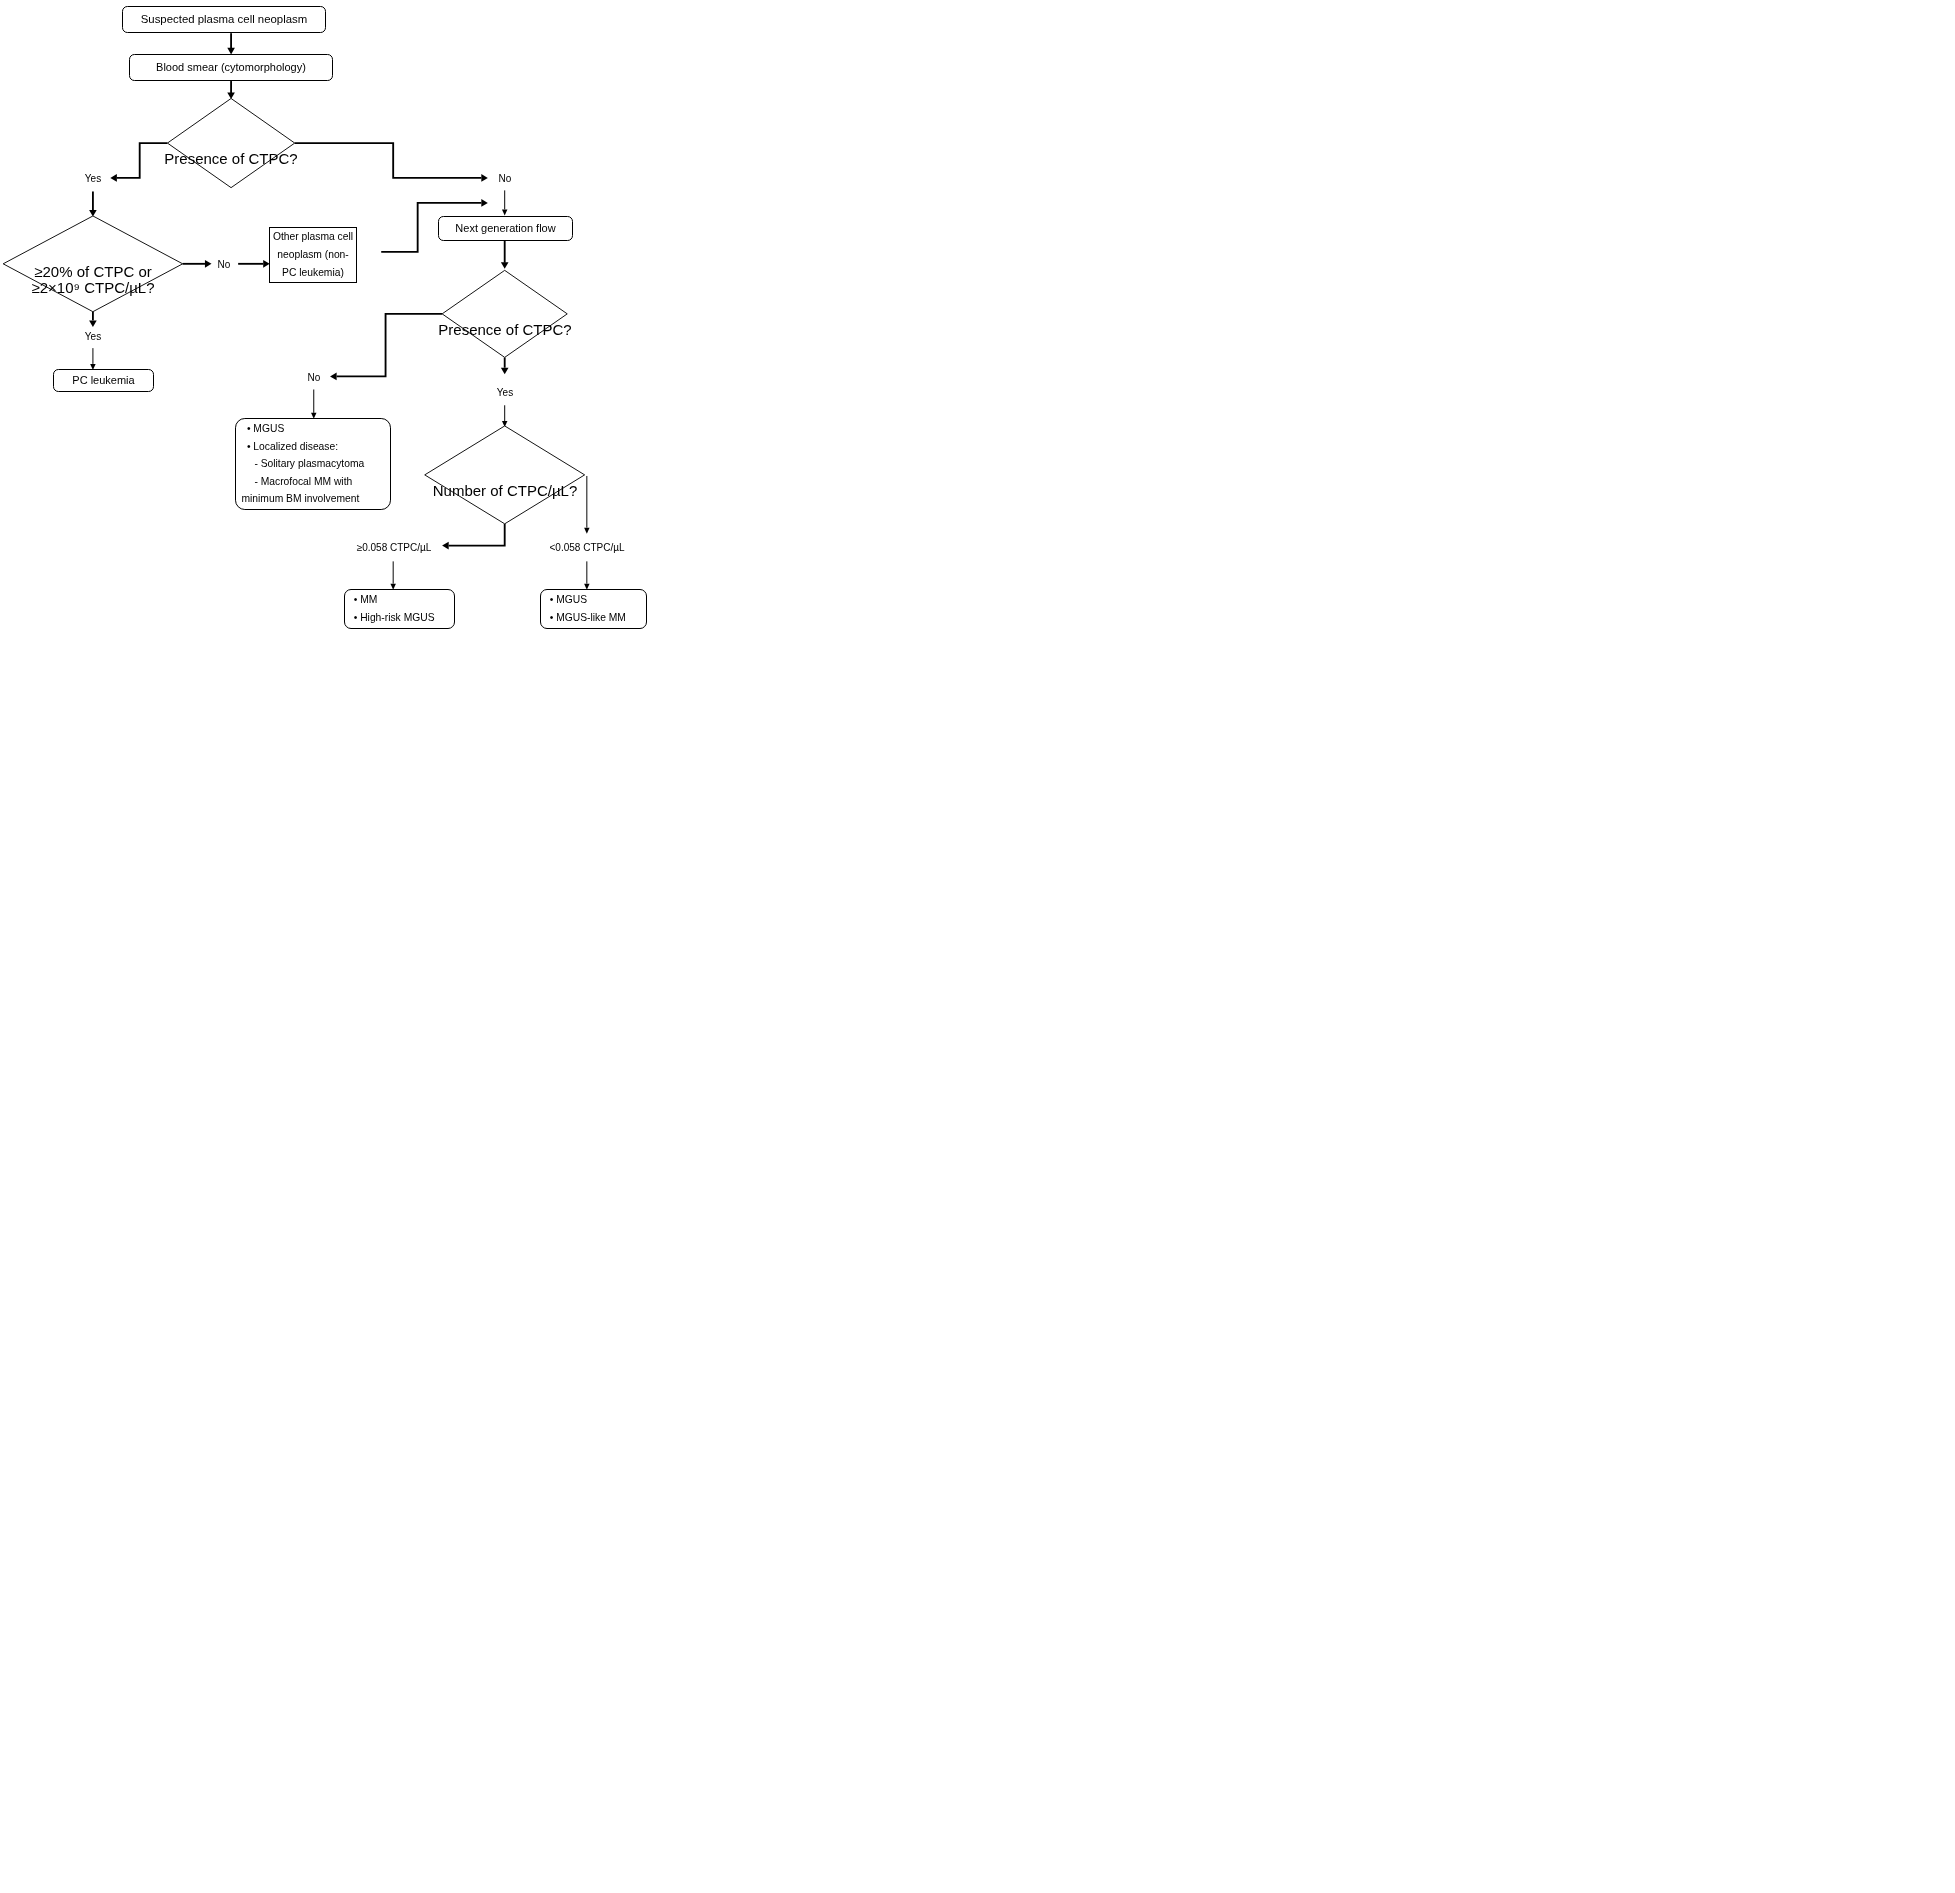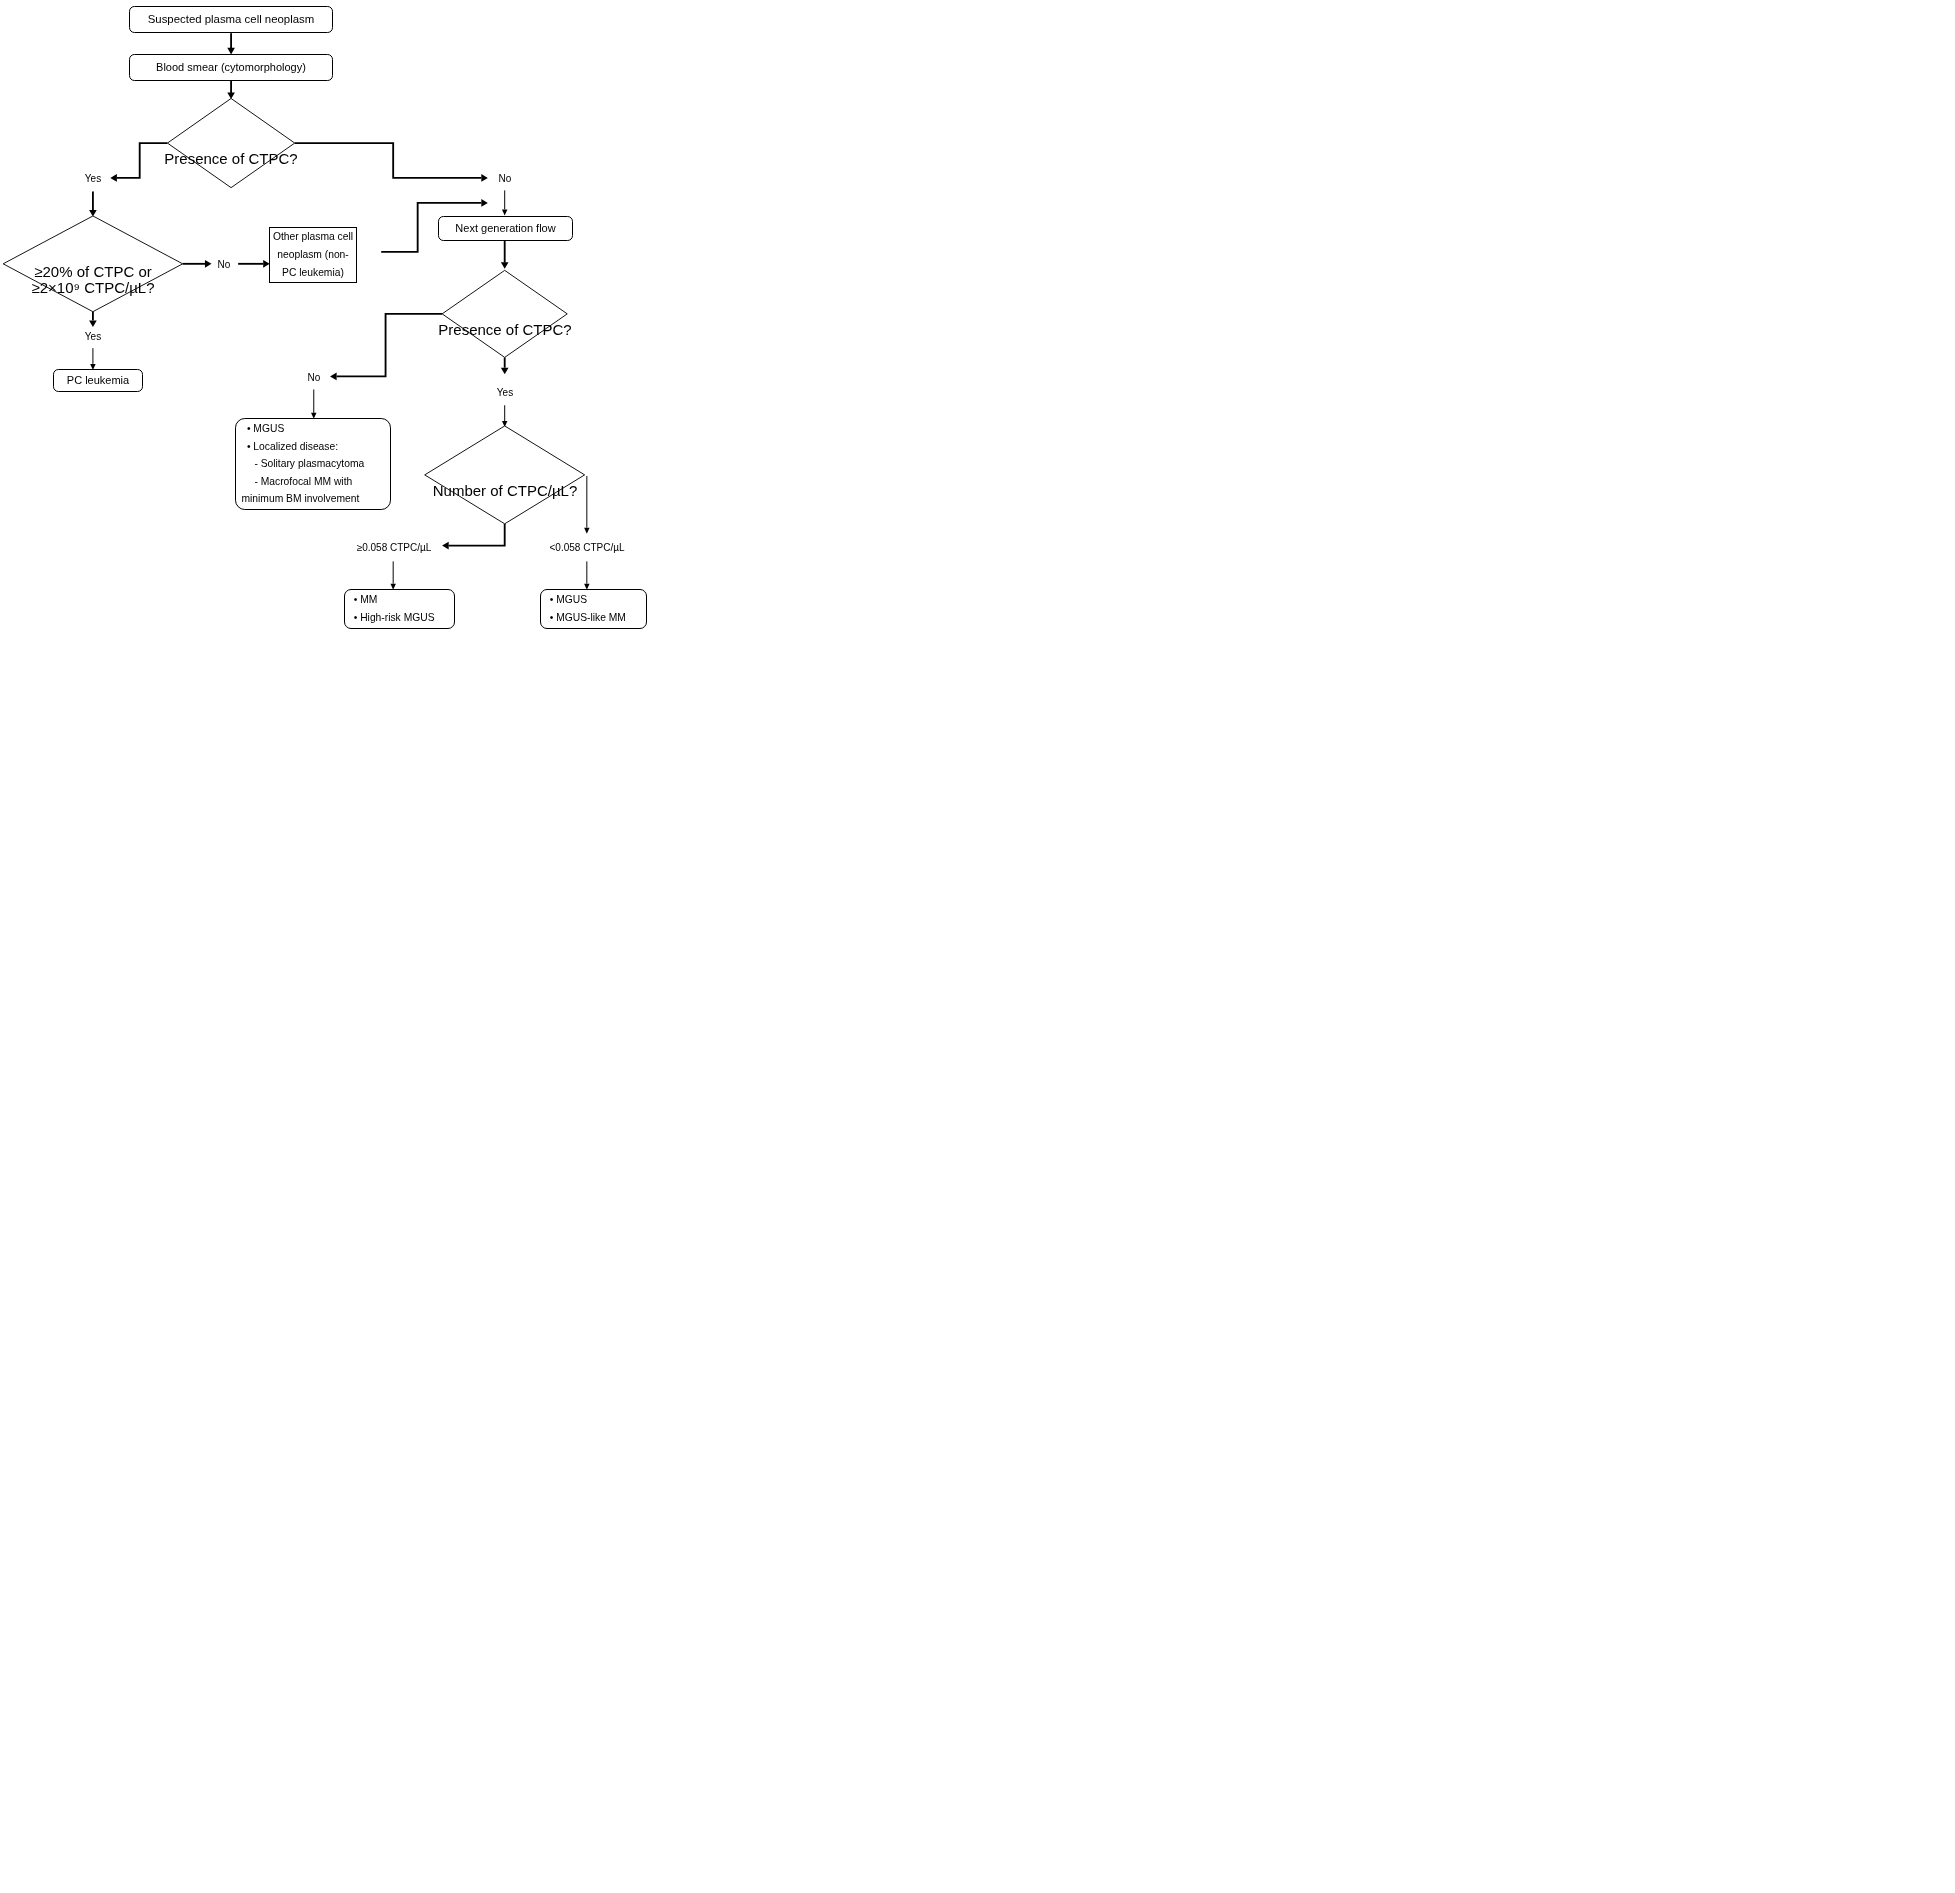--- a/index.html
+++ b/index.html
@@ -21,25 +21,25 @@
     background:#ffffff; border:1.1px solid #000;
     display:flex; flex-direction:column;
     align-items:center; justify-content:center;
     text-align:center; box-sizing:border-box;
     font-size:11px; line-height:1.25;
   }
   .rounded{ border-radius:5.4px; }
   .rounded-lg{ border-radius:9.8px; }
   .rounded-md{ border-radius:7px; }
 
-  #node-suspected   { left:129px; top:6px;  width:204px; height:27px; font-size:11.4px;}
+  #node-suspected   { left:122px; top:6px;  width:204px; height:27px; font-size:11.4px;}
   #node-blood-smear { left:129px; top:54px; width:204px; height:27px; font-size:11px;}
   #node-other       { left:269px; top:227px; width:88px; height:56px; border-width:1.4px; font-size:10.3px; line-height:18px;}
   #node-nextgen     { left:438px; top:216px; width:135px; height:25px; }
-  #node-pc-leukemia { left:53px;  top:369px; width:90px; height:23.4px; }
+  #node-pc-leukemia { left:53px;  top:369px; width:101px; height:23.4px; }
   #node-mgus-localized{
     left:235px; top:418px; width:156px; height:92px;
     align-items:flex-start; justify-content:center; text-align:left;
     font-size:10.3px; line-height:17.4px; padding:1.1px 3.3px 1.1px 4.4px;
   }
   #node-mm-highrisk { left:344px; top:589px; width:111px; height:40px;
     align-items:flex-start; justify-content:center; text-align:left;
     font-size:10.3px; line-height:18px; padding-left:8.7px;}
   #node-mgus-like   { left:540px; top:589px; width:107px; height:40px;
     align-items:flex-start; justify-content:center; text-align:left;

